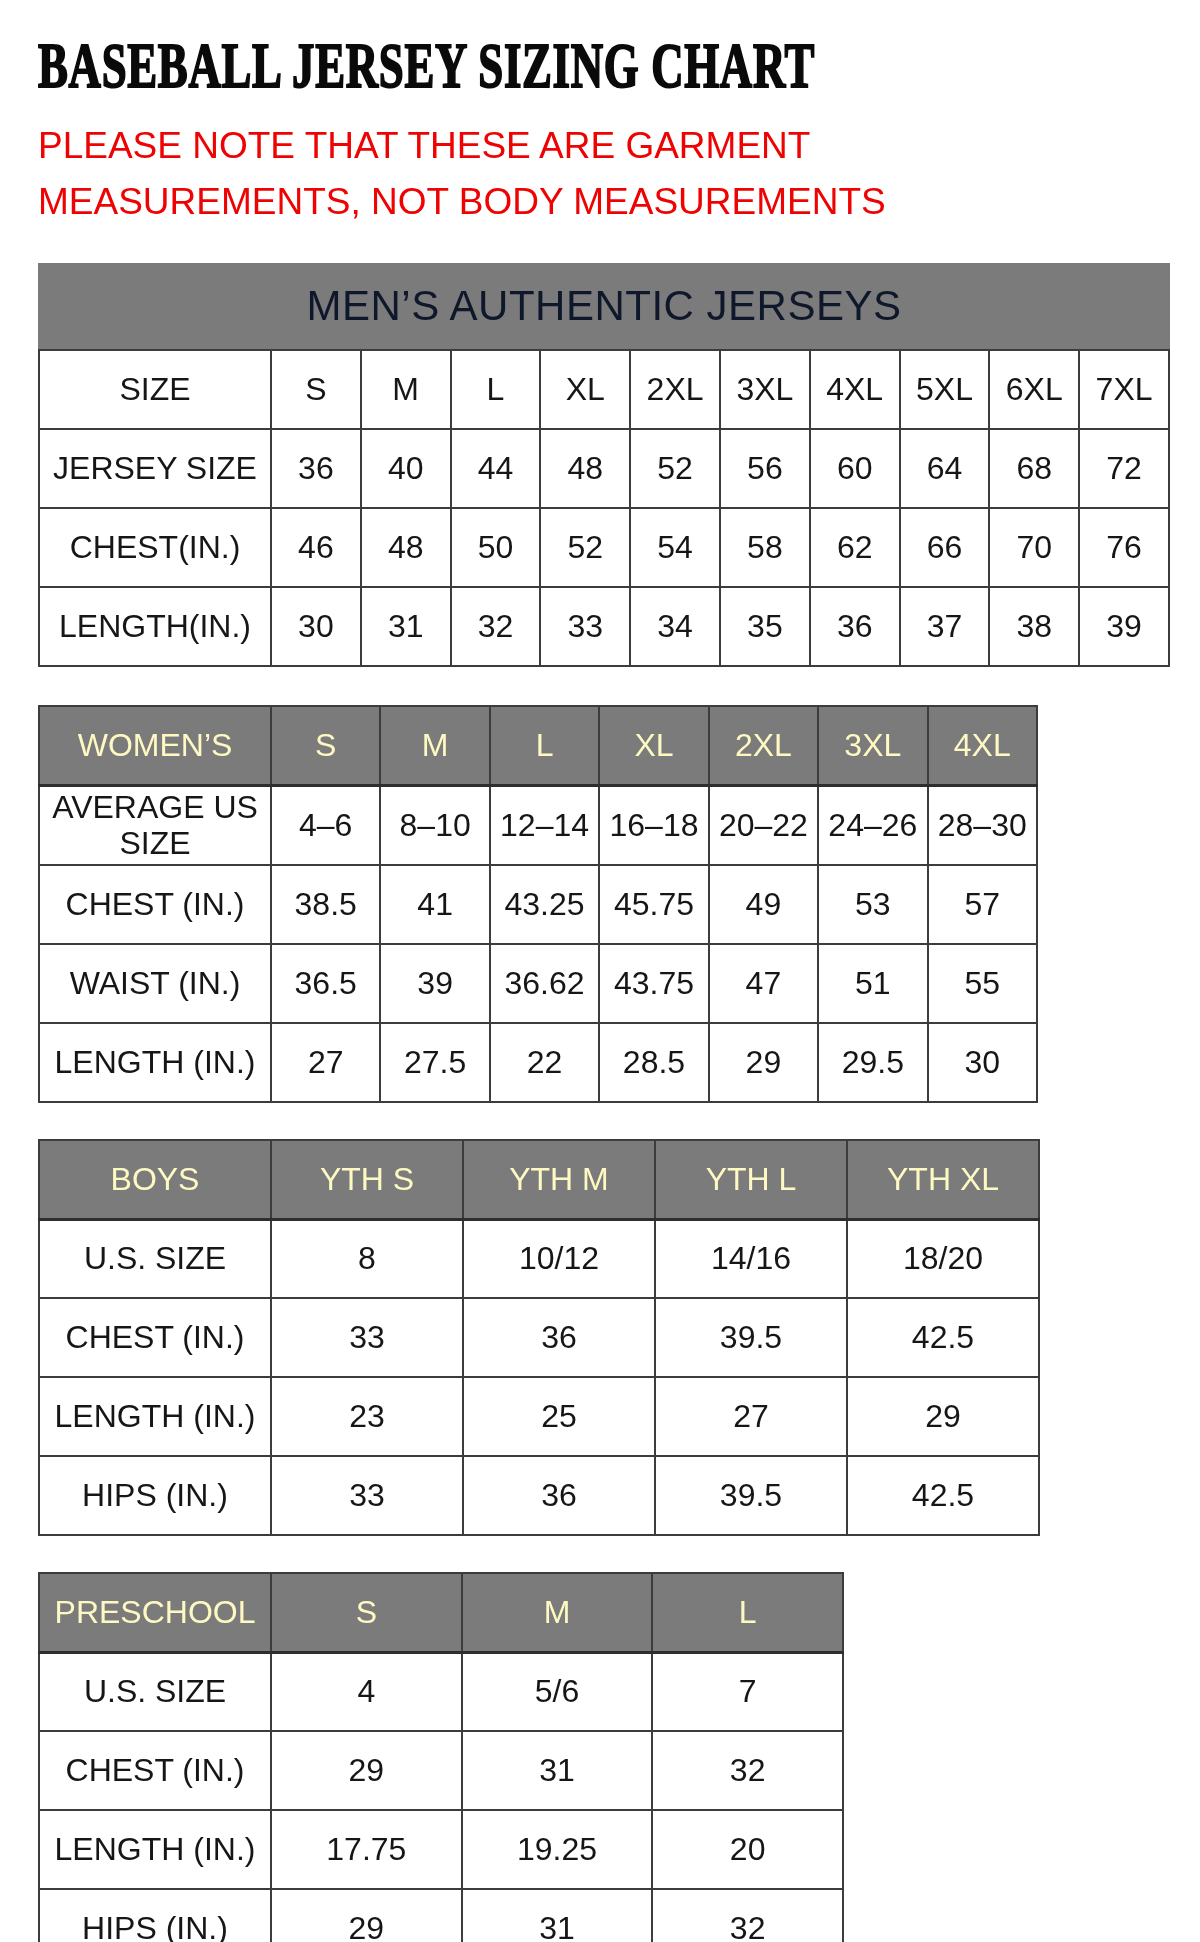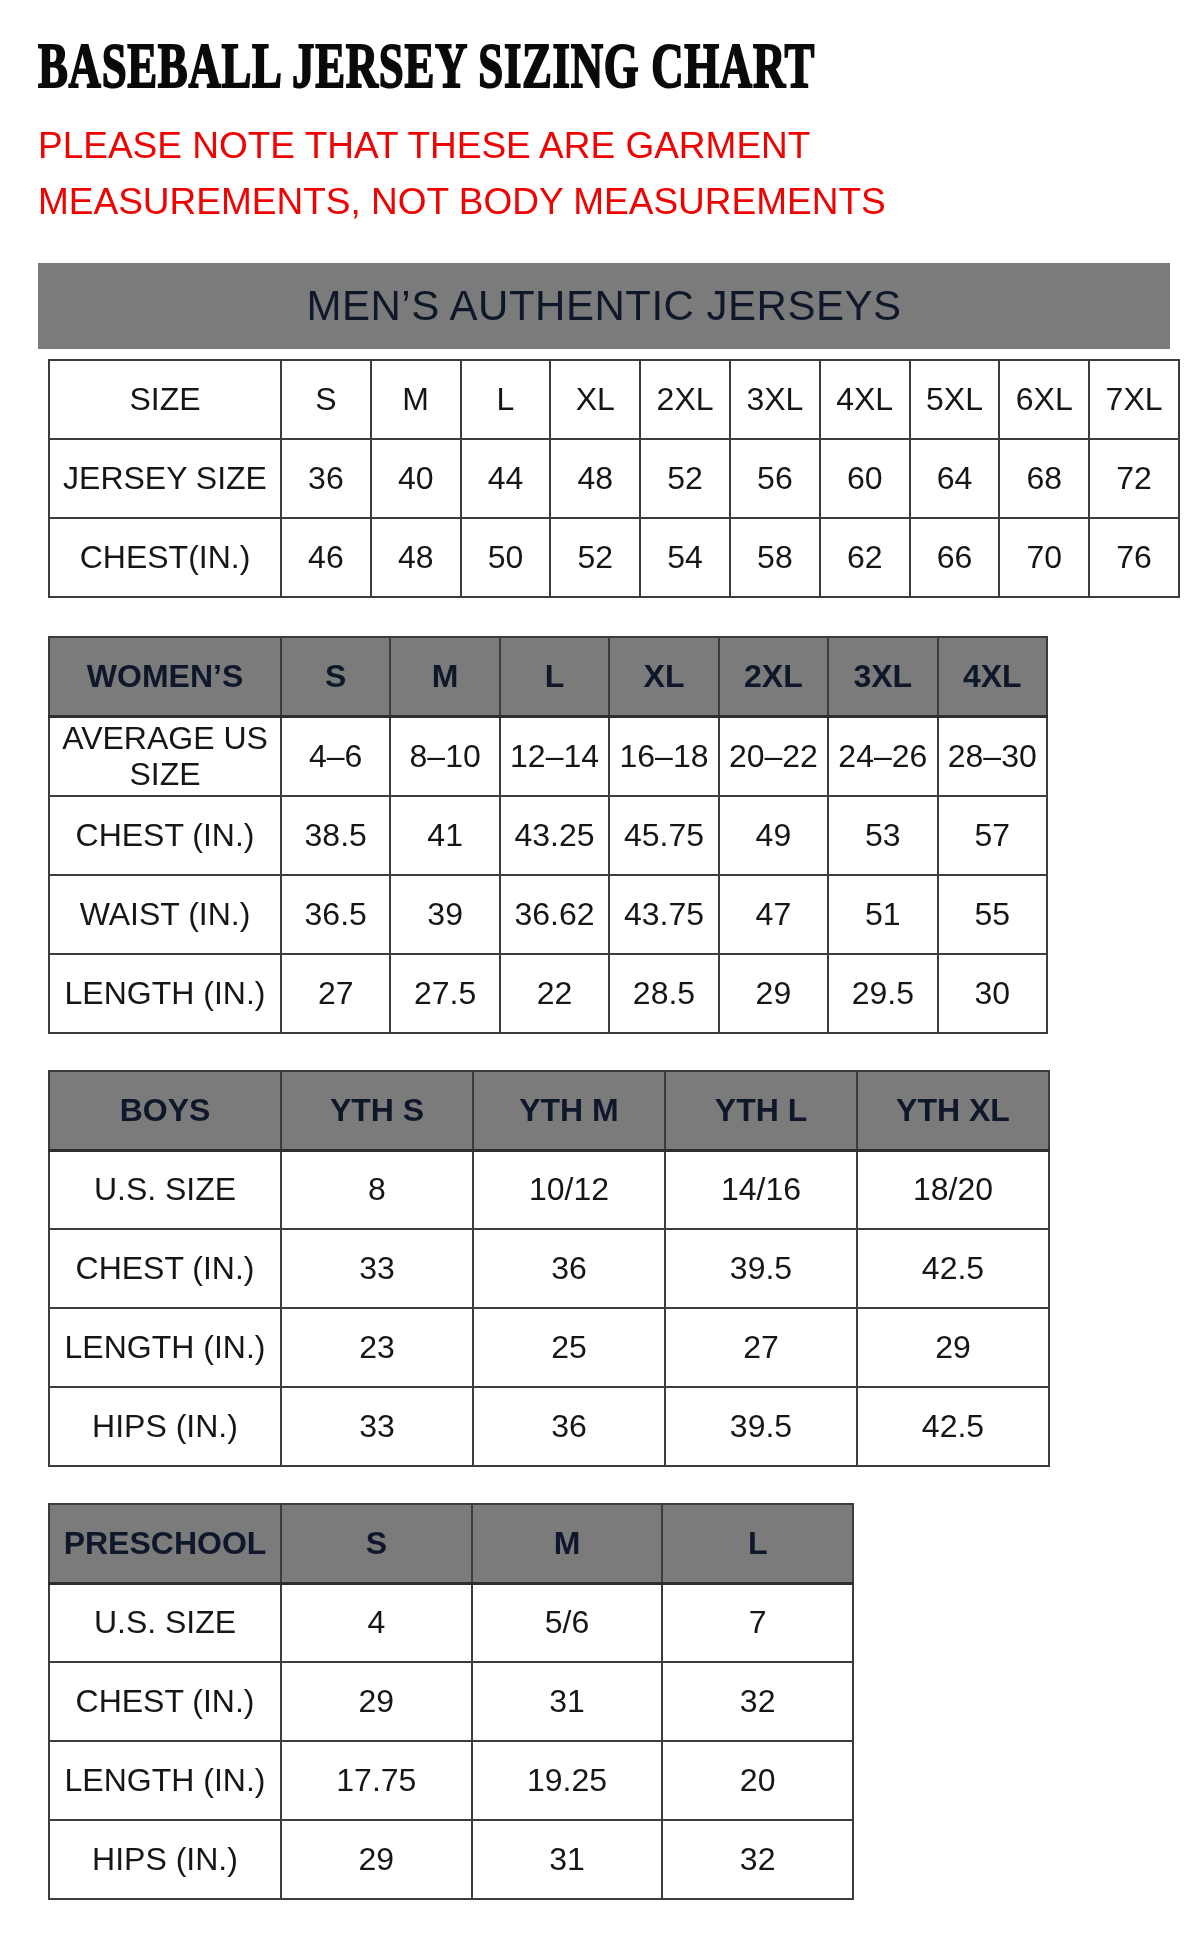--- a/index.html
+++ b/index.html
@@ -51,21 +51,21 @@
     display: flex;
     align-items: center;
     justify-content: center;
     font-size: 42px;
     letter-spacing: 0.5px;
   }
   
   table.sizing-table {
     border-collapse: collapse;
     table-layout: fixed;
-    margin: 10px;
+    margin: 0;
   }
   table.mens      { width: 1132px; }
   table.womens    { width: 1000px; margin-top: 38px; }
   table.boys      { width: 1002px; margin-top: 36px; }
   table.preschool { width: 806px;  margin-top: 36px; }
   col.label-col { width: 232px; }
 
   .sizing-table th, .sizing-table td {
     border: 2px solid #3c3c3c;
     height: 79px;
@@ -73,23 +73,22 @@
     text-align: center;
     vertical-align: middle;
     font-size: 32px;
     font-weight: normal;
     color: #161616;
     line-height: 1.15;
   }
   
   table.gray-header thead th {
     background: var(--header-gray, #7b7b7b);
-    color: #0f172a;
+    color: #fef9c3;
     border-bottom: 3px solid #2e2e2e;
-    font-weight: bold;
   }
   
   table.plain-header thead th { background: #ffffff; }
 </style>
 </head>
 <body>
 
 <div class="page">
 
   <h1 class="title"><span class="title-inner">BASEBALL JERSEY SIZING CHART</span></h1>
@@ -147,20 +146,33 @@
           <td>48</td>
           <td>50</td>
           <td>52</td>
           <td>54</td>
           <td>58</td>
           <td>62</td>
           <td>66</td>
           <td>70</td>
           <td>76</td>
         </tr>
+        <tr>
+          <th>LENGTH(IN.)</th>
+          <td>30</td>
+          <td>31</td>
+          <td>32</td>
+          <td>33</td>
+          <td>34</td>
+          <td>35</td>
+          <td>36</td>
+          <td>37</td>
+          <td>38</td>
+          <td>39</td>
+        </tr>
       </tbody>
     </table>
 
   <table class="sizing-table womens gray-header">
       <colgroup>
         <col class="label-col">
         <col>
         <col>
         <col>
         <col>

